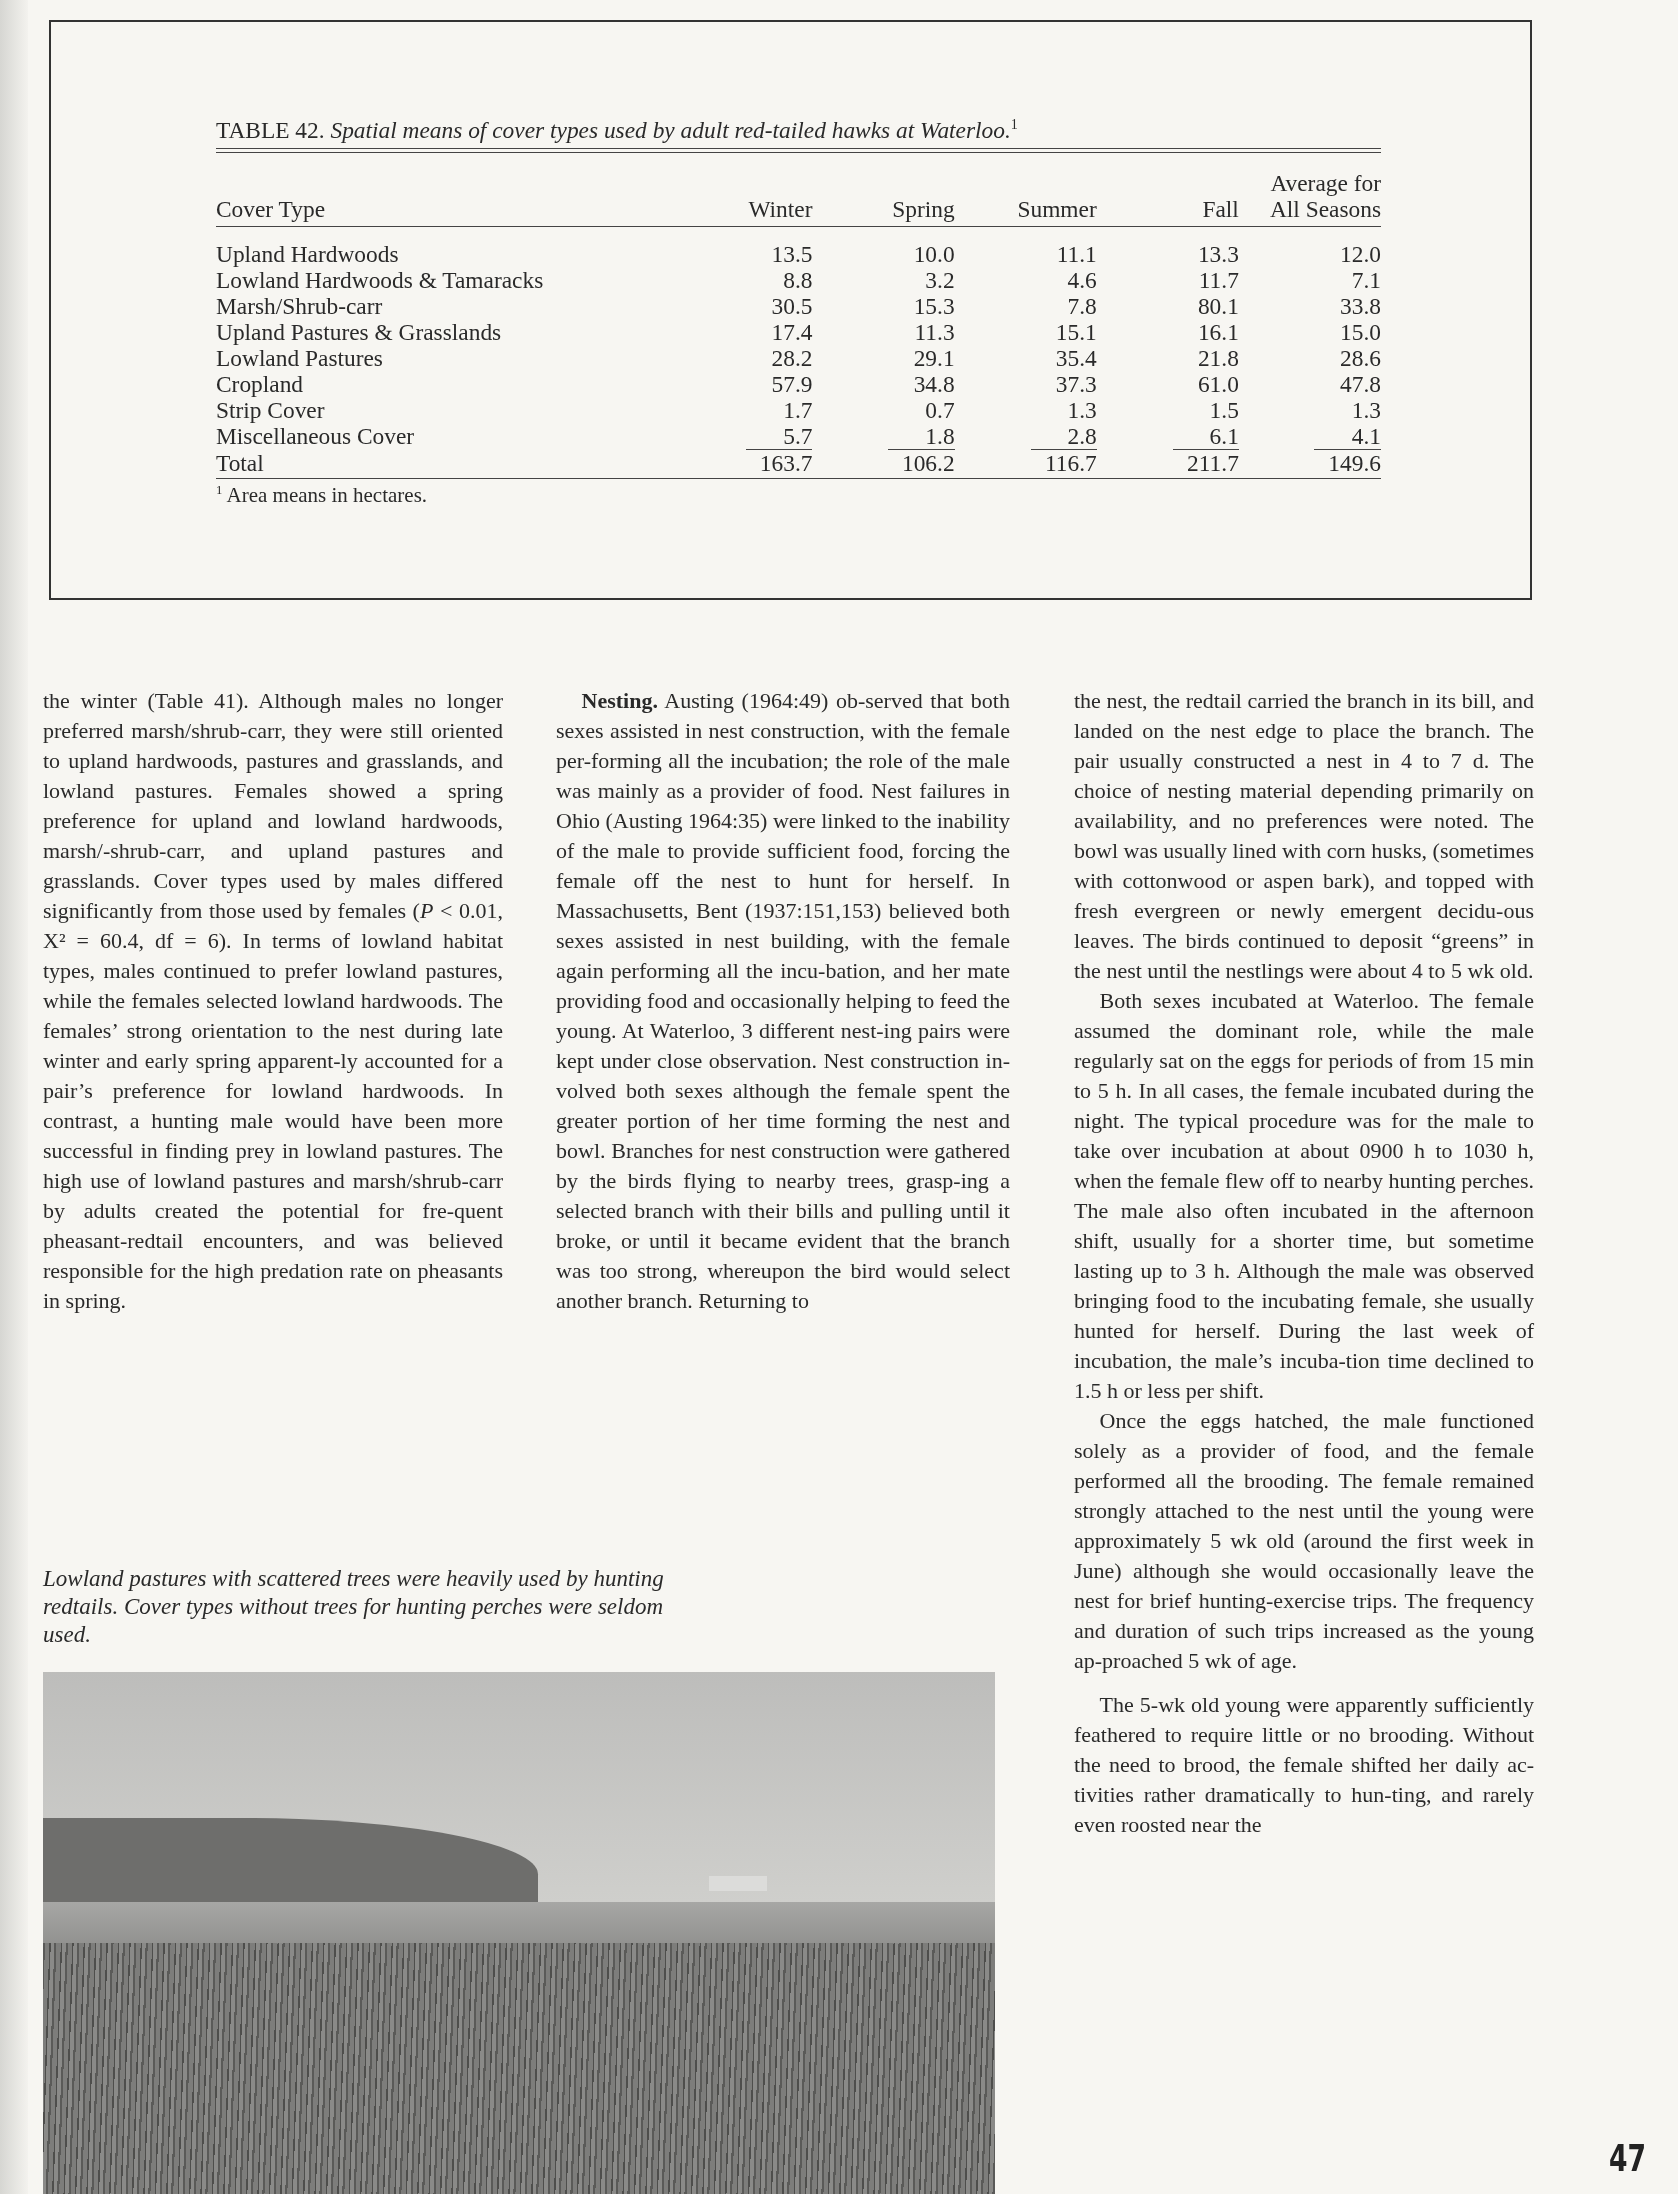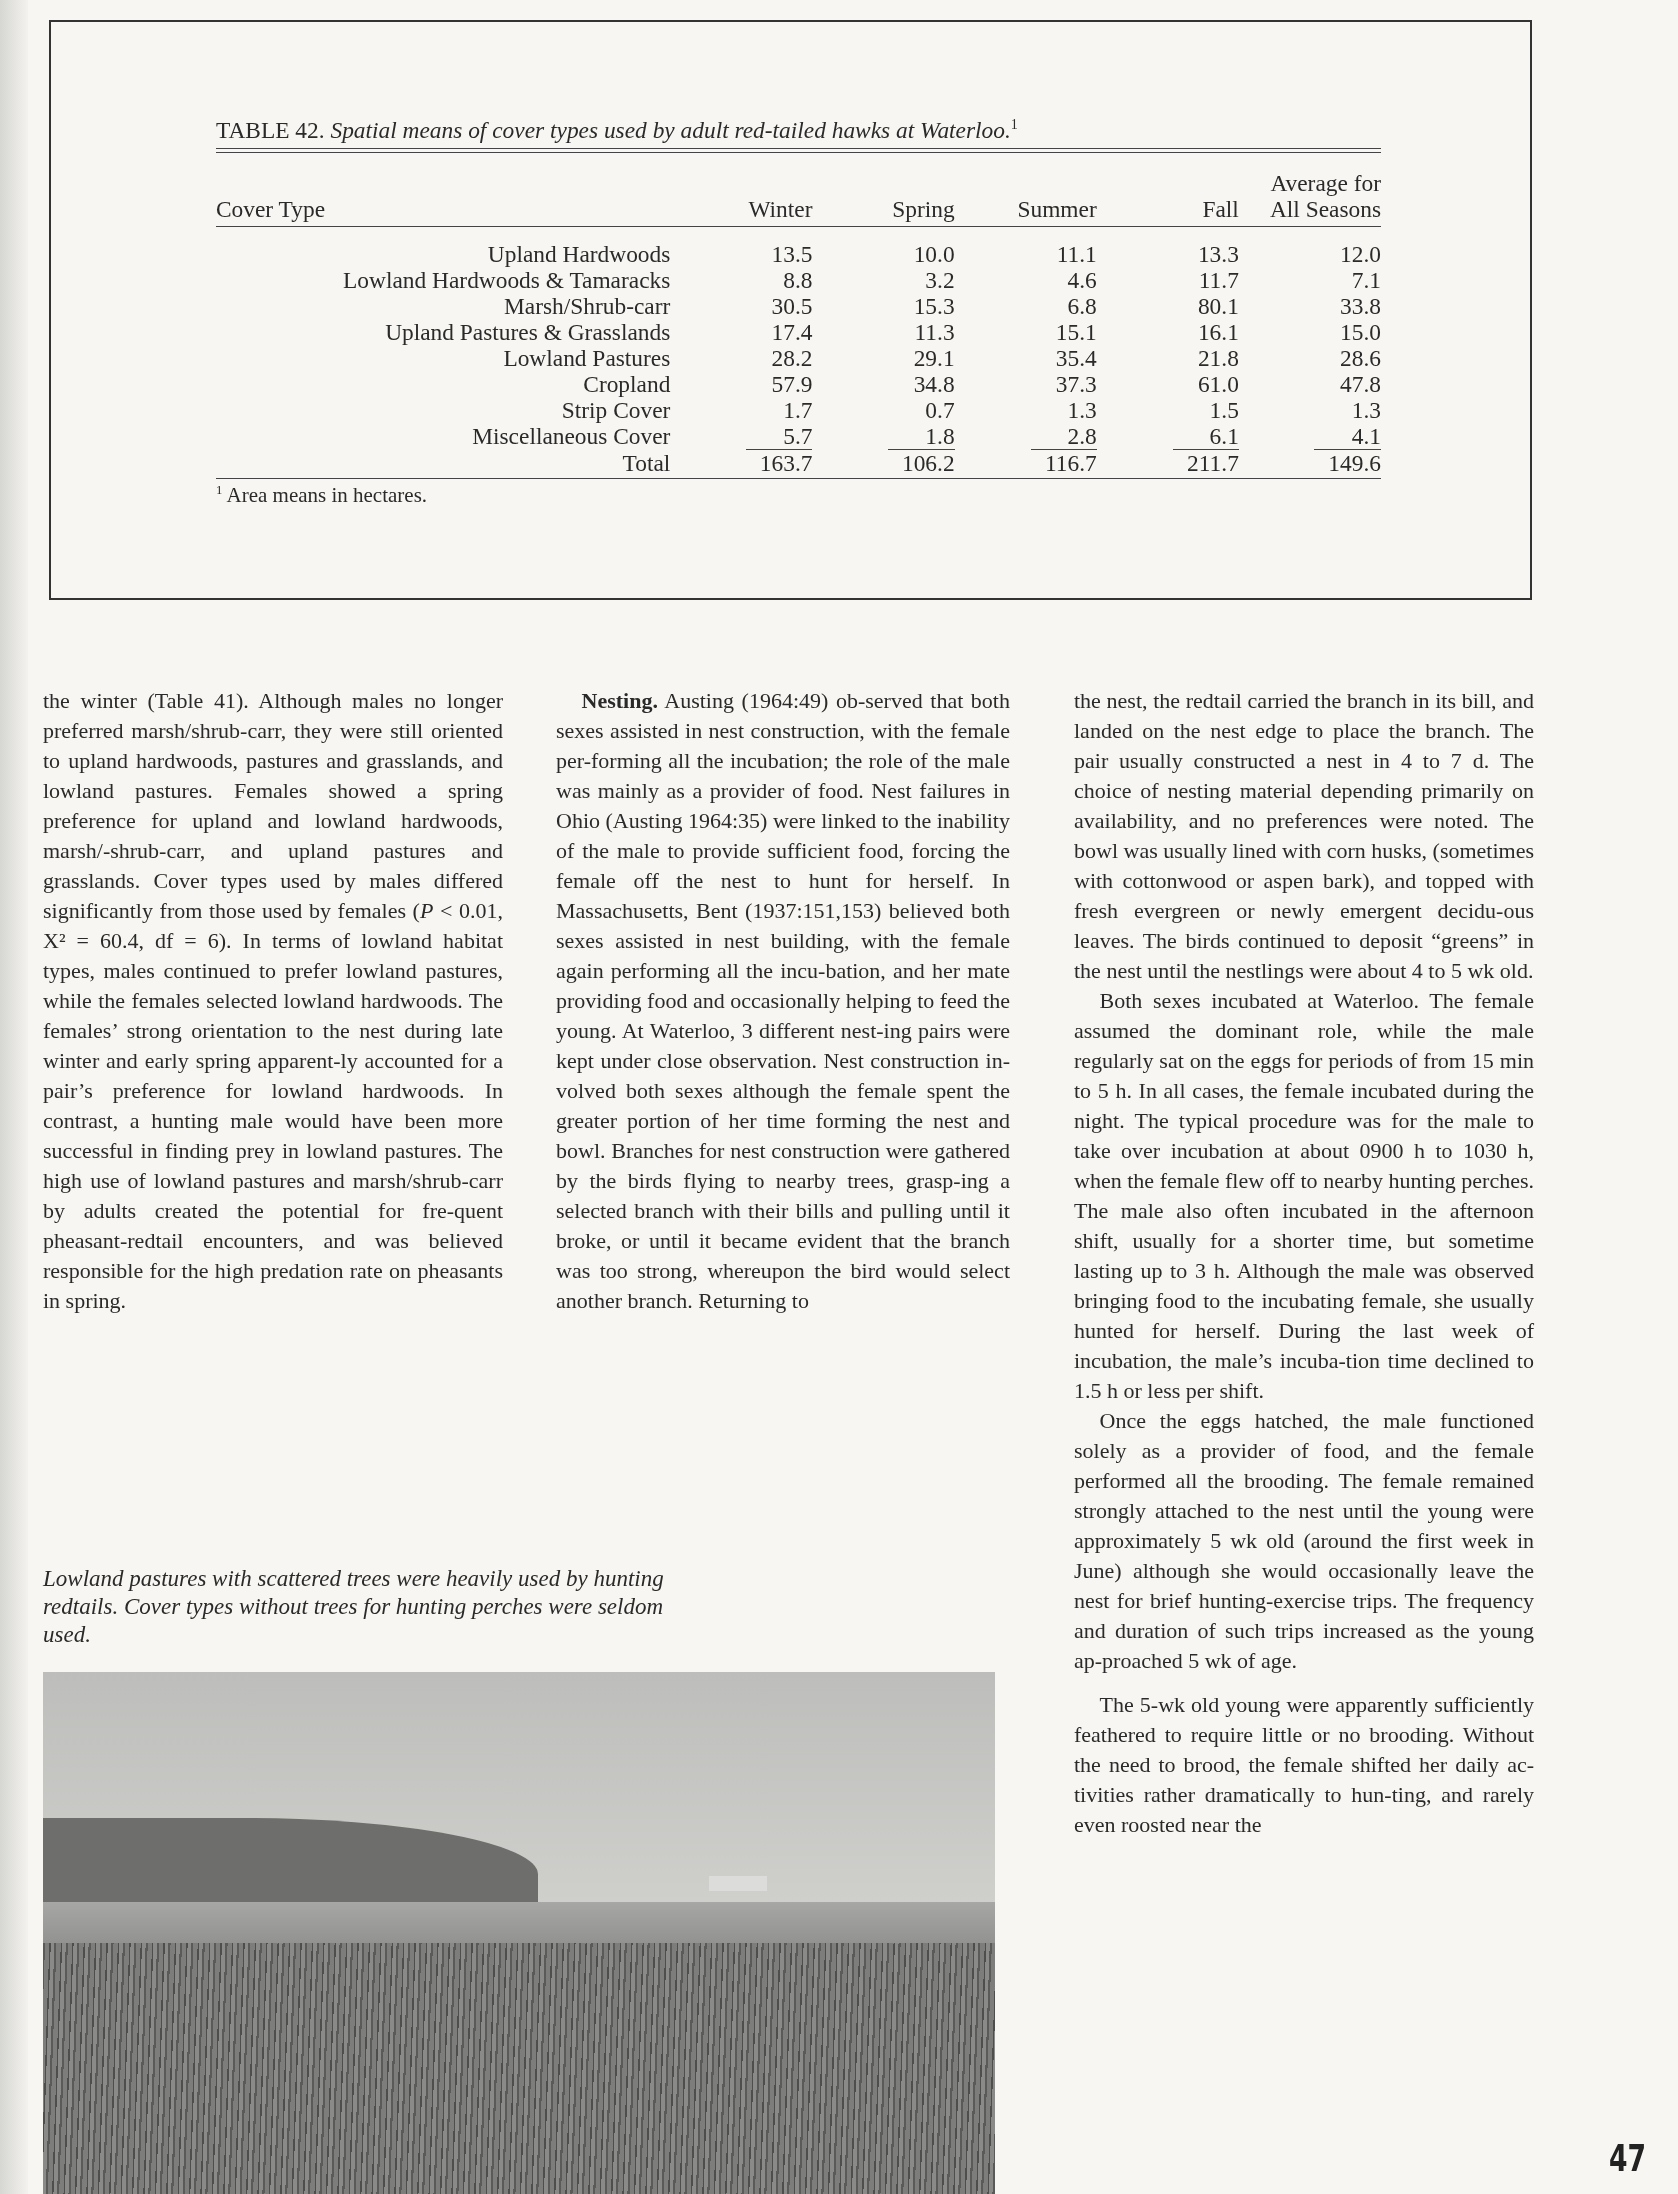--- a/index.html
+++ b/index.html
@@ -19,21 +19,21 @@
   .tbl-wrap { position: absolute; left: 216px; top: 111px; width: 1165px; font-family: "Liberation Serif", serif; }
   .tbl-title { font-size: 23.4px; line-height: 28px; padding-bottom: 4.3px; border-bottom: 1.4px solid #444; }
   .tbl-title .it { font-style: italic; }
   .tbl-title sup { font-size: 14px; }
   .dbl { height: 2.8px; border-bottom: 1.4px solid #444; }
   table { width: 100%; border-collapse: collapse; font-size: 23.4px; line-height: 26px; margin-top: 17px; }
   th { font-weight: normal; text-align: right; vertical-align: bottom; padding: 0 0 4.3px 0; }
   th.first { text-align: left; }
   thead tr th { border-bottom: 1.4px solid #444; }
   td { text-align: right; padding: 0; }
-  td.first { text-align: right; }
+  td.first { text-align: left; }
   tbody tr.first-row td { padding-top: 14px; }
   td.num { padding-right: 0; }
   tr.total td.num span { border-top: 1.4px solid #444; display: inline-block; padding-left: 14px; text-align: center; }
   tr.last td { border-bottom: 1.4px solid #444; padding-bottom: 1.4px; }
   col.c0 { width: 39%; } col.c { width: 12.2%; }
   .footnote { font-size: 21px; margin-top: 4.3px; }
   .footnote sup { font-size: 12.8px; }
 
   .col {
     position: absolute; top: 686px; font-size: 22px; line-height: 30px;
@@ -114,21 +114,21 @@
           <td class="num"><span>8.8</span></td>
           <td class="num"><span>3.2</span></td>
           <td class="num"><span>4.6</span></td>
           <td class="num"><span>11.7</span></td>
           <td class="num"><span>7.1</span></td>
         </tr>
         <tr>
           <td class="first">Marsh/Shrub-carr</td>
           <td class="num"><span>30.5</span></td>
           <td class="num"><span>15.3</span></td>
-          <td class="num"><span>6.8</span></td>
+          <td class="num"><span>7.8</span></td>
           <td class="num"><span>80.1</span></td>
           <td class="num"><span>33.8</span></td>
         </tr>
         <tr>
           <td class="first">Upland Pastures &amp; Grasslands</td>
           <td class="num"><span>17.4</span></td>
           <td class="num"><span>11.3</span></td>
           <td class="num"><span>15.1</span></td>
           <td class="num"><span>16.1</span></td>
           <td class="num"><span>15.0</span></td>

